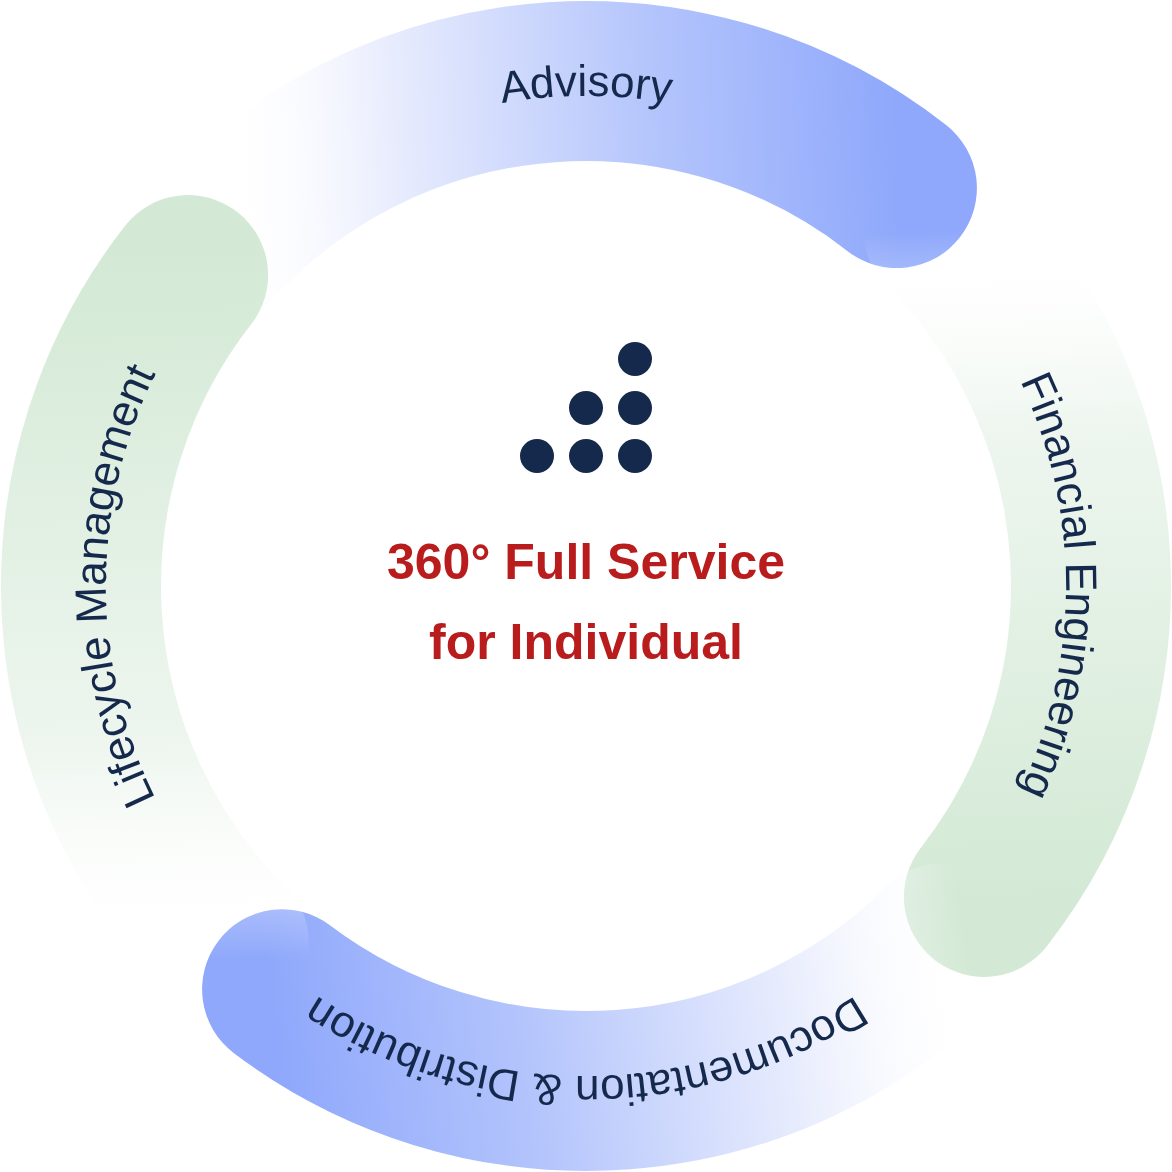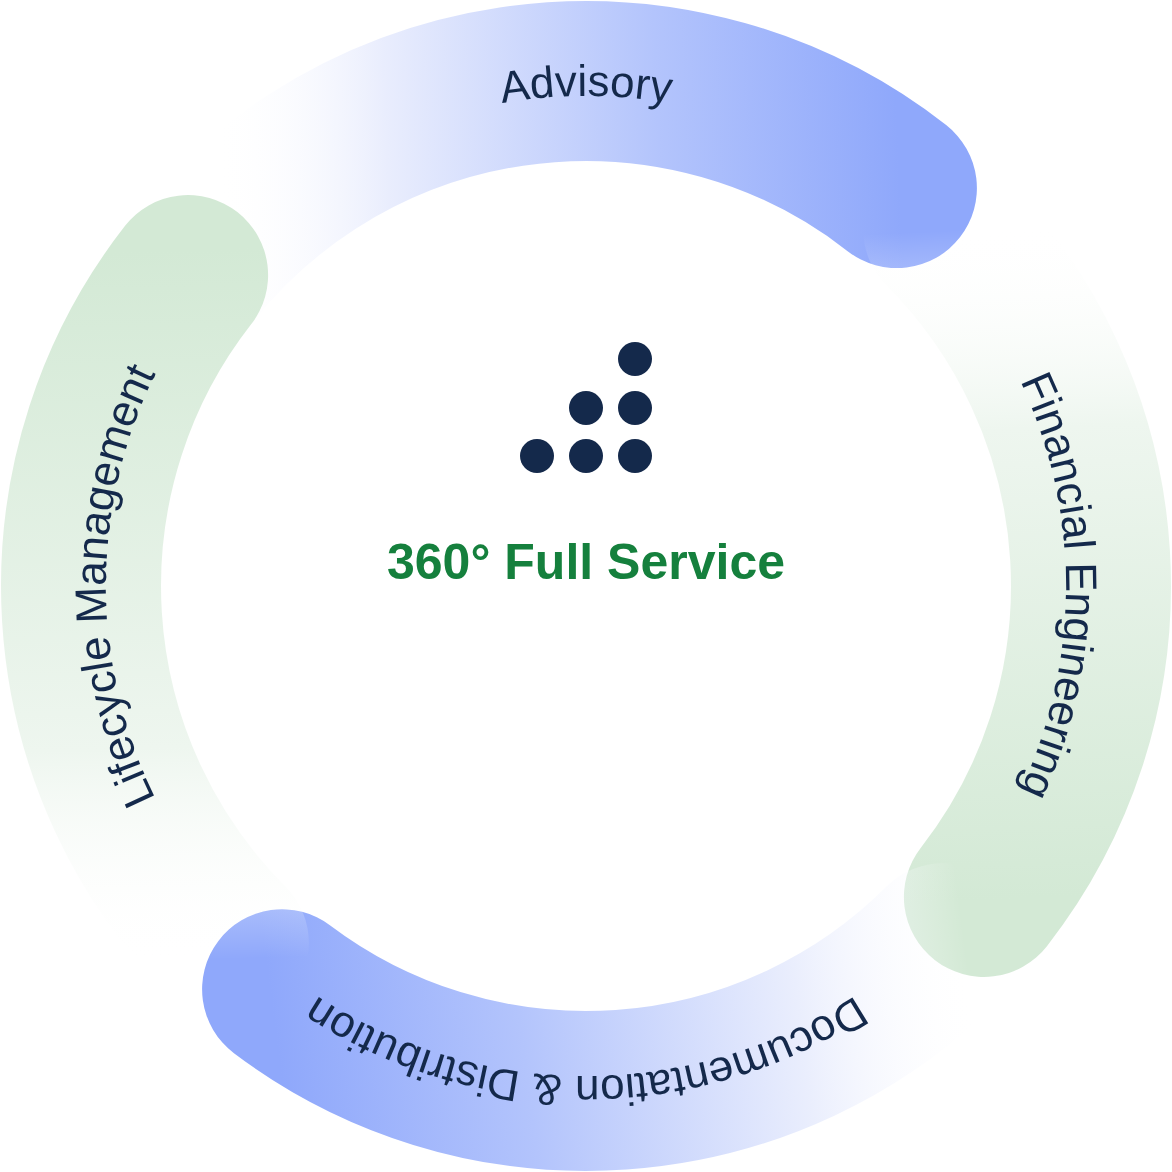--- a/index.html
+++ b/index.html
@@ -2,21 +2,21 @@
 <html><head>
 <meta charset="utf-8">
 <style>
   html, body { margin: 0; padding: 0; background: #ffffff; }
   body { width: 1172px; height: 1172px; overflow: hidden; position: relative; }
   #diagram { position: absolute; left: 0; top: 0; width: 1172px; height: 1172px; }
   .ring-label { font-family: "Liberation Sans", sans-serif; font-size: 44px; fill: #14294b; }
   .center-title {
     position: absolute; left: 286px; width: 600px; top: 522px;
     text-align: center; font-family: "Liberation Sans", sans-serif;
-    font-weight: bold; font-size: 50px; line-height: 80px; color: #15803d;
+    font-weight: bold; font-size: 50px; line-height: 80px; color: #b91c1c;
   }
   .center-title div { white-space: nowrap; }
   .logo { position: absolute; left: 520px; top: 342px; width: 134px; height: 132px; }
   .dot { position: absolute; width: 34px; height: 34px; border-radius: 50%; background: #14294b; }
 </style>
 </head>
 <body>
 
 <svg id="diagram" viewBox="0 0 1172 1172" xmlns="http://www.w3.org/2000/svg">
   <defs>
@@ -71,13 +71,14 @@
   <div class="dot" style="left:98px; top:0px;"></div>
   <div class="dot" style="left:49px; top:49px;"></div>
   <div class="dot" style="left:98px; top:49px;"></div>
   <div class="dot" style="left:0px; top:97px;"></div>
   <div class="dot" style="left:49px; top:97px;"></div>
   <div class="dot" style="left:98px; top:97px;"></div>
 </div>
 
 <div class="center-title">
   <div>360° Full Service</div>
+  <div>for Individual</div>
 </div>
 
 </body></html>

